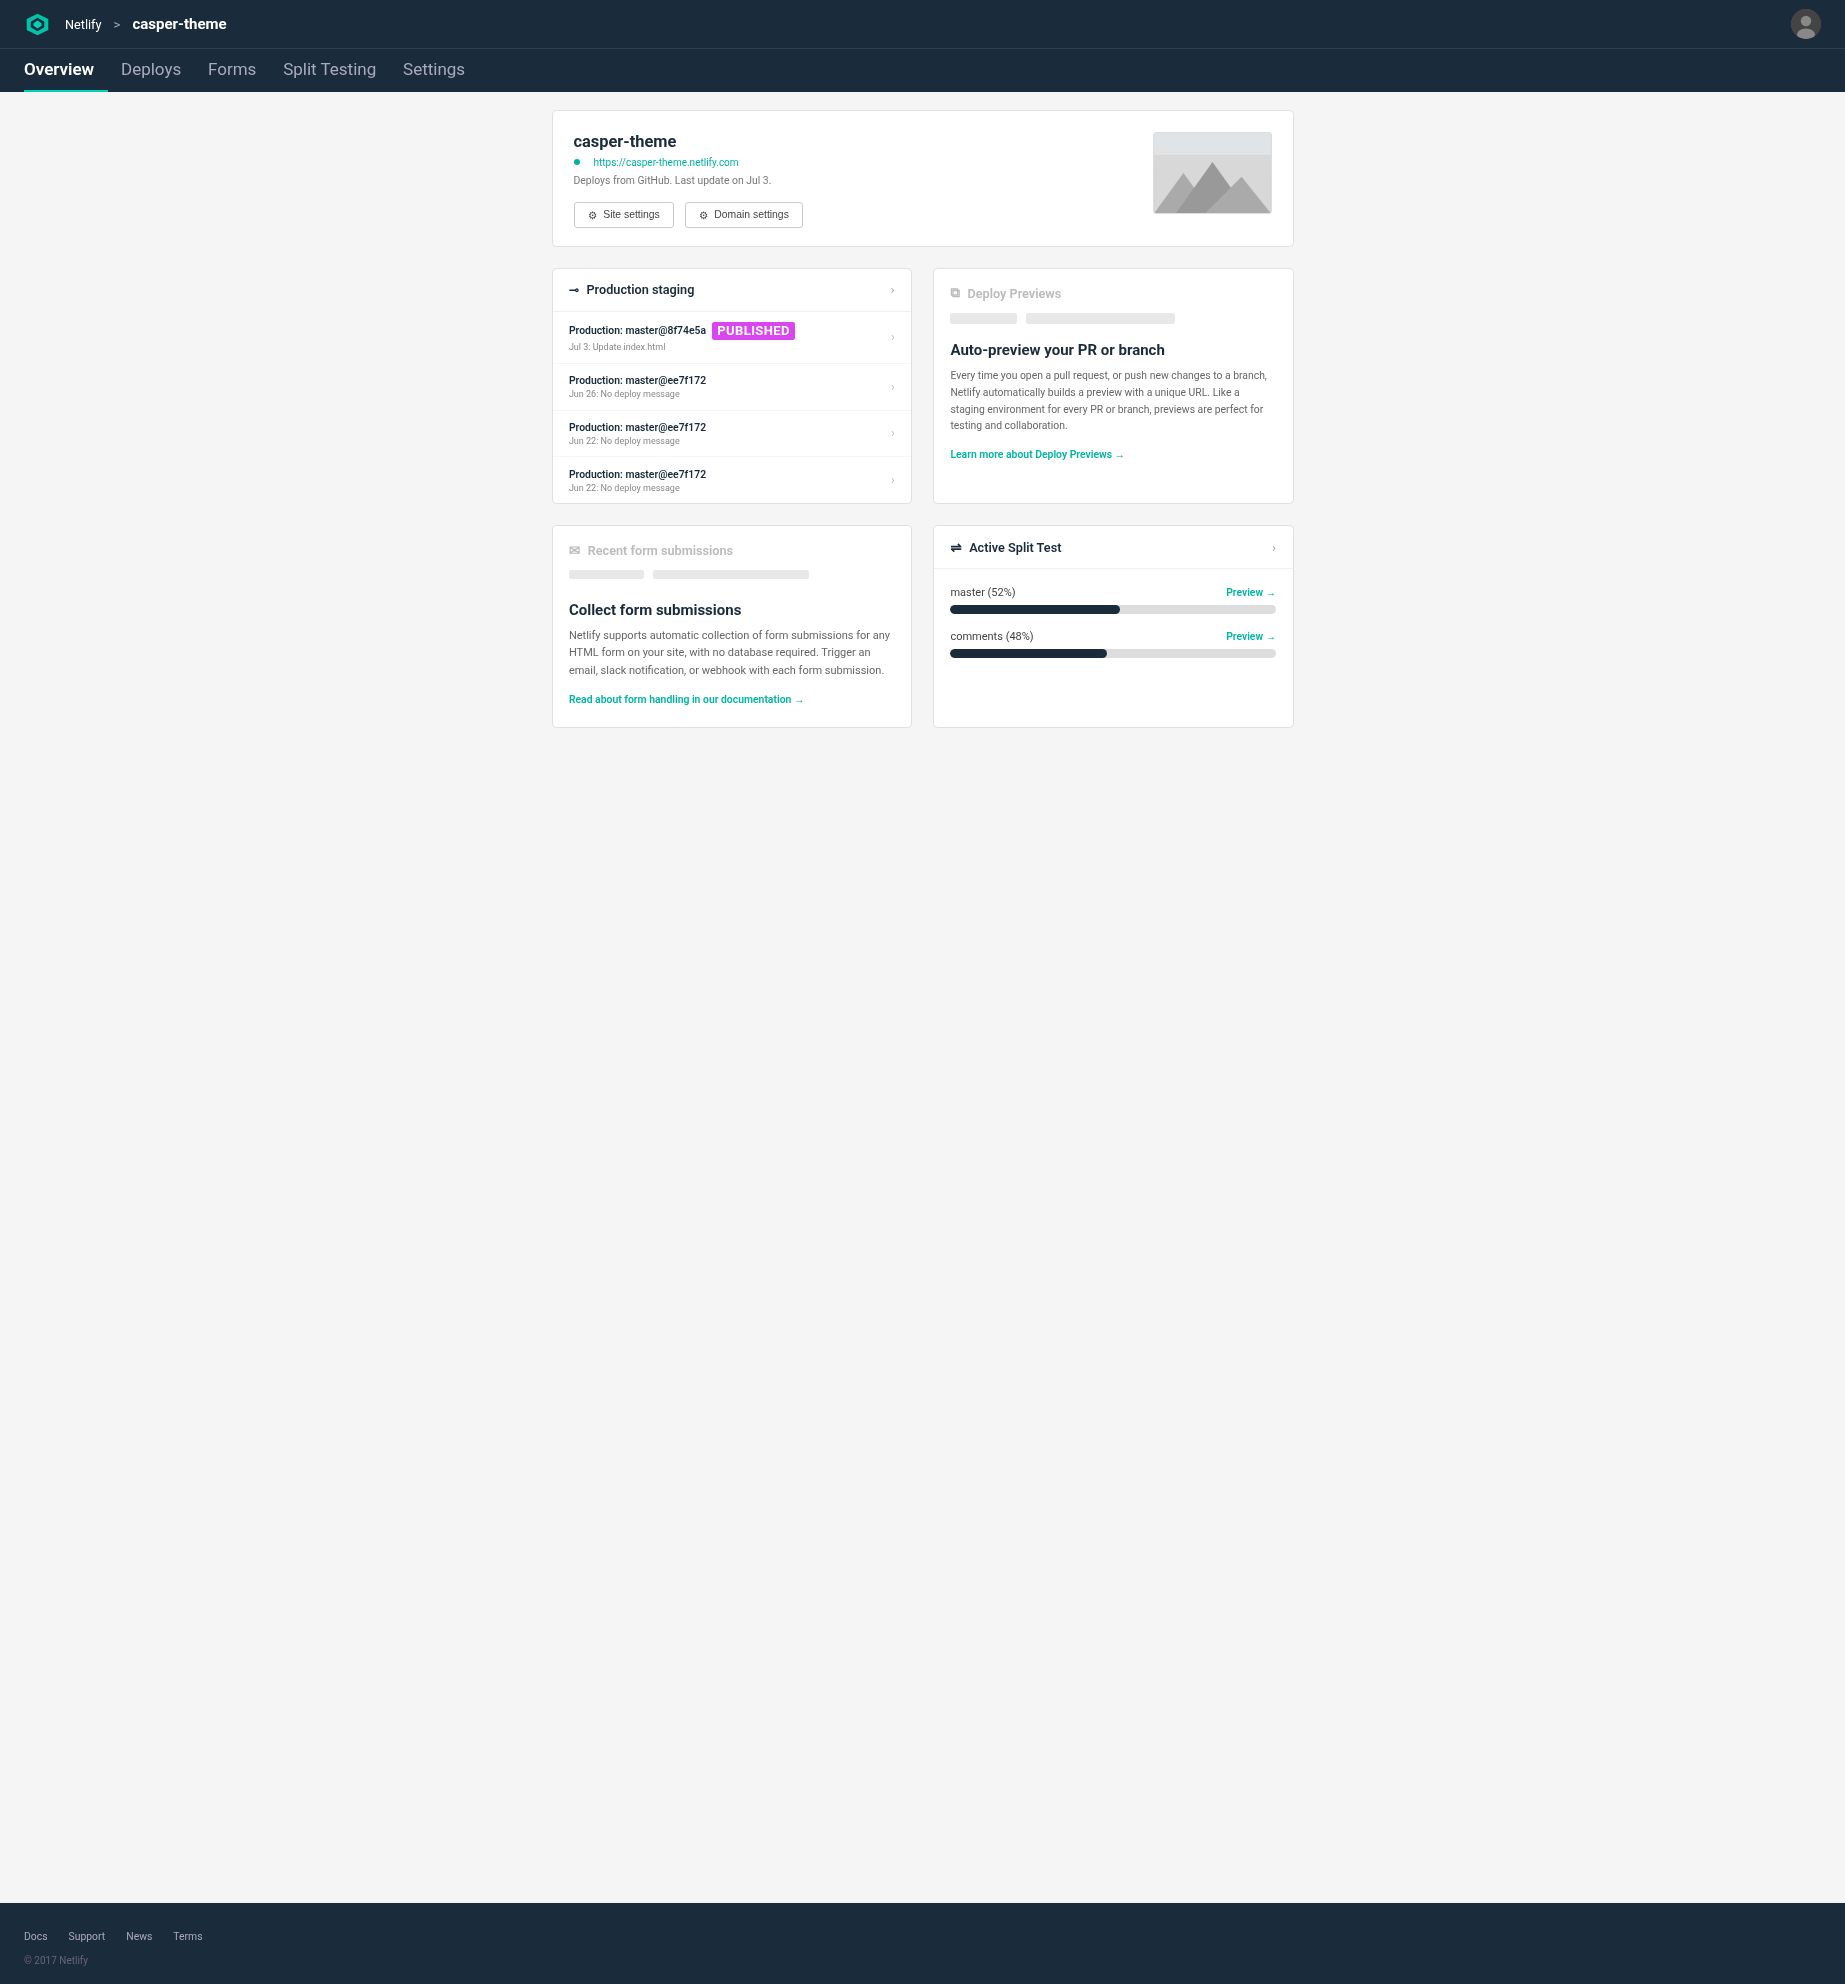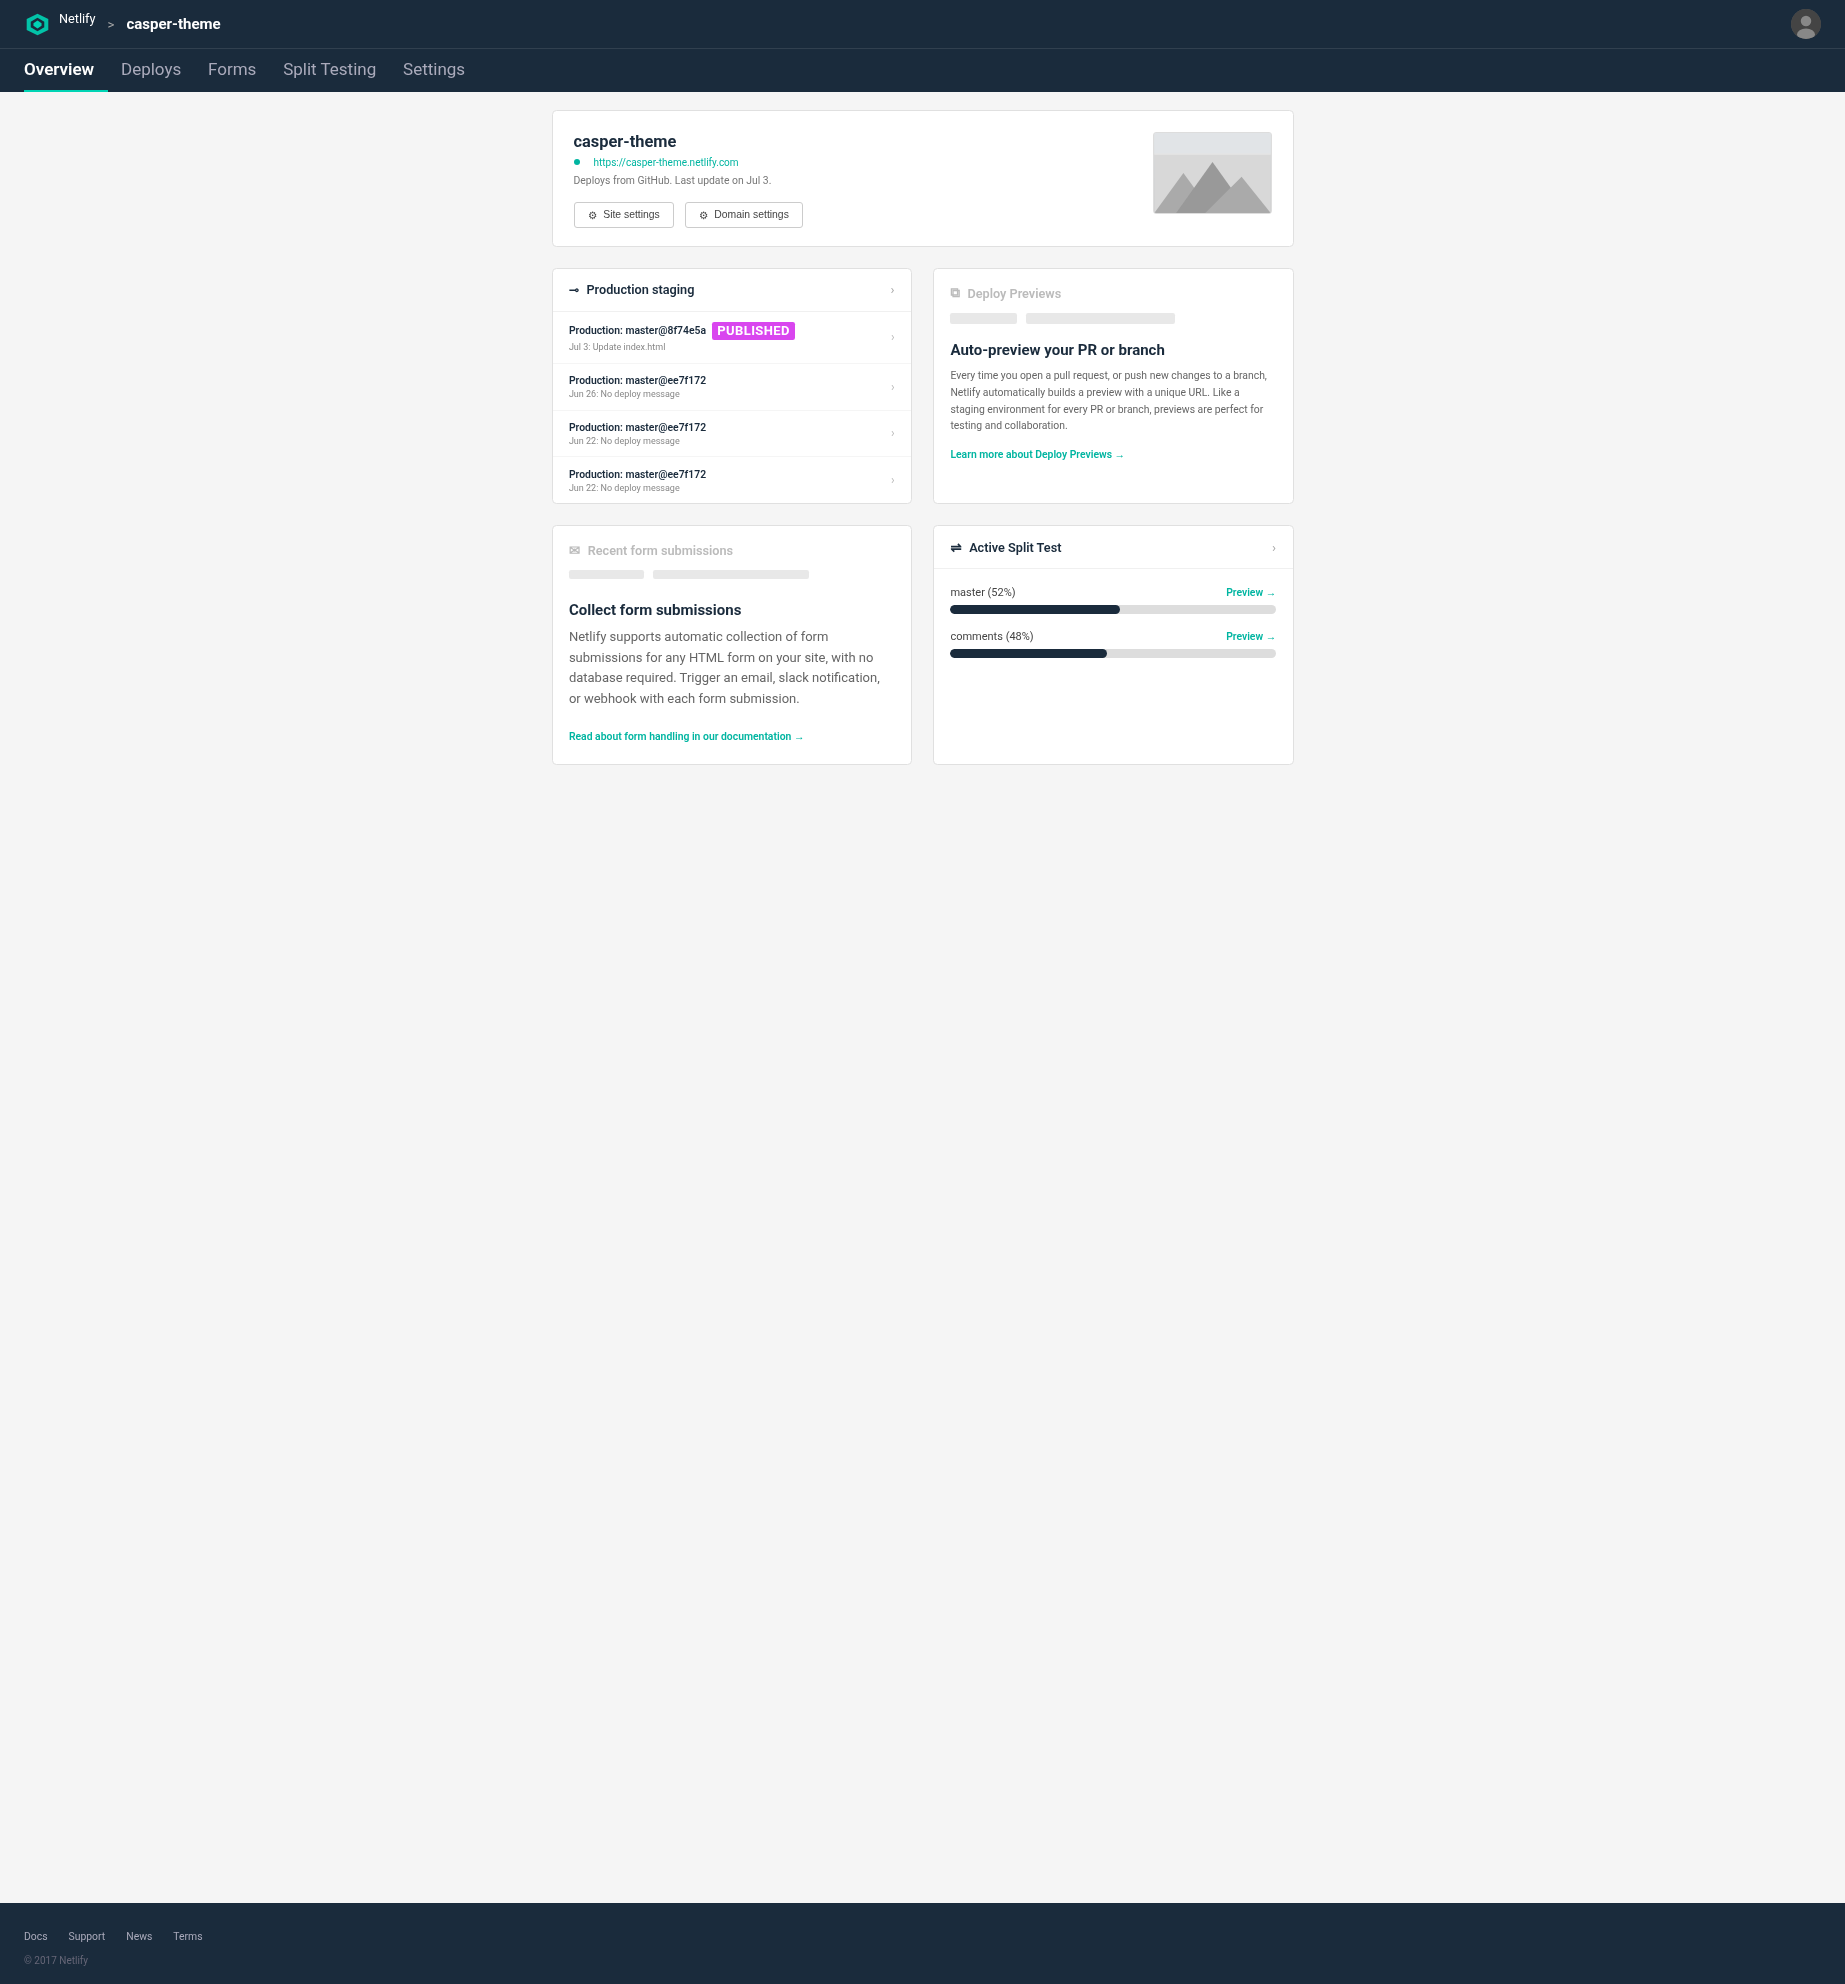--- a/index.html
+++ b/index.html
@@ -21,22 +21,22 @@
       align-items: center;
       justify-content: space-between;
     }
     .top-bar-left {
       display: flex;
       align-items: center;
       gap: 9px;
     }
     .netlify-logo {
       display: flex;
-      align-items: flex-start;
-      gap: 8px;
+      align-items: center;
+      gap: 14px;
       color: #fff;
       font-size: 12.7px;
     }
     .netlify-logo-icon {
       width: 27px;
       height: 27px;
     }
     .breadcrumb-sep {
       color: #aaa;
       font-size: 13.4px;
@@ -311,24 +311,24 @@
     .forms-skeleton {
       margin-bottom: 18px;
     }
     .forms-title {
       font-size: 15px;
       font-weight: 700;
       color: #1a2b3c;
       margin-bottom: 7.5px;
     }
     .forms-desc {
-      font-size: 13px;
+      font-size: 11px;
       color: #666;
       line-height: 1.6;
-      margin-bottom: 19px;
+      margin-bottom: 12px;
     }
     .forms-link {
       color: #00b5a1;
       font-size: 10.4px;
       font-weight: 600;
       cursor: pointer;
     }
 
     
     .split-card {

